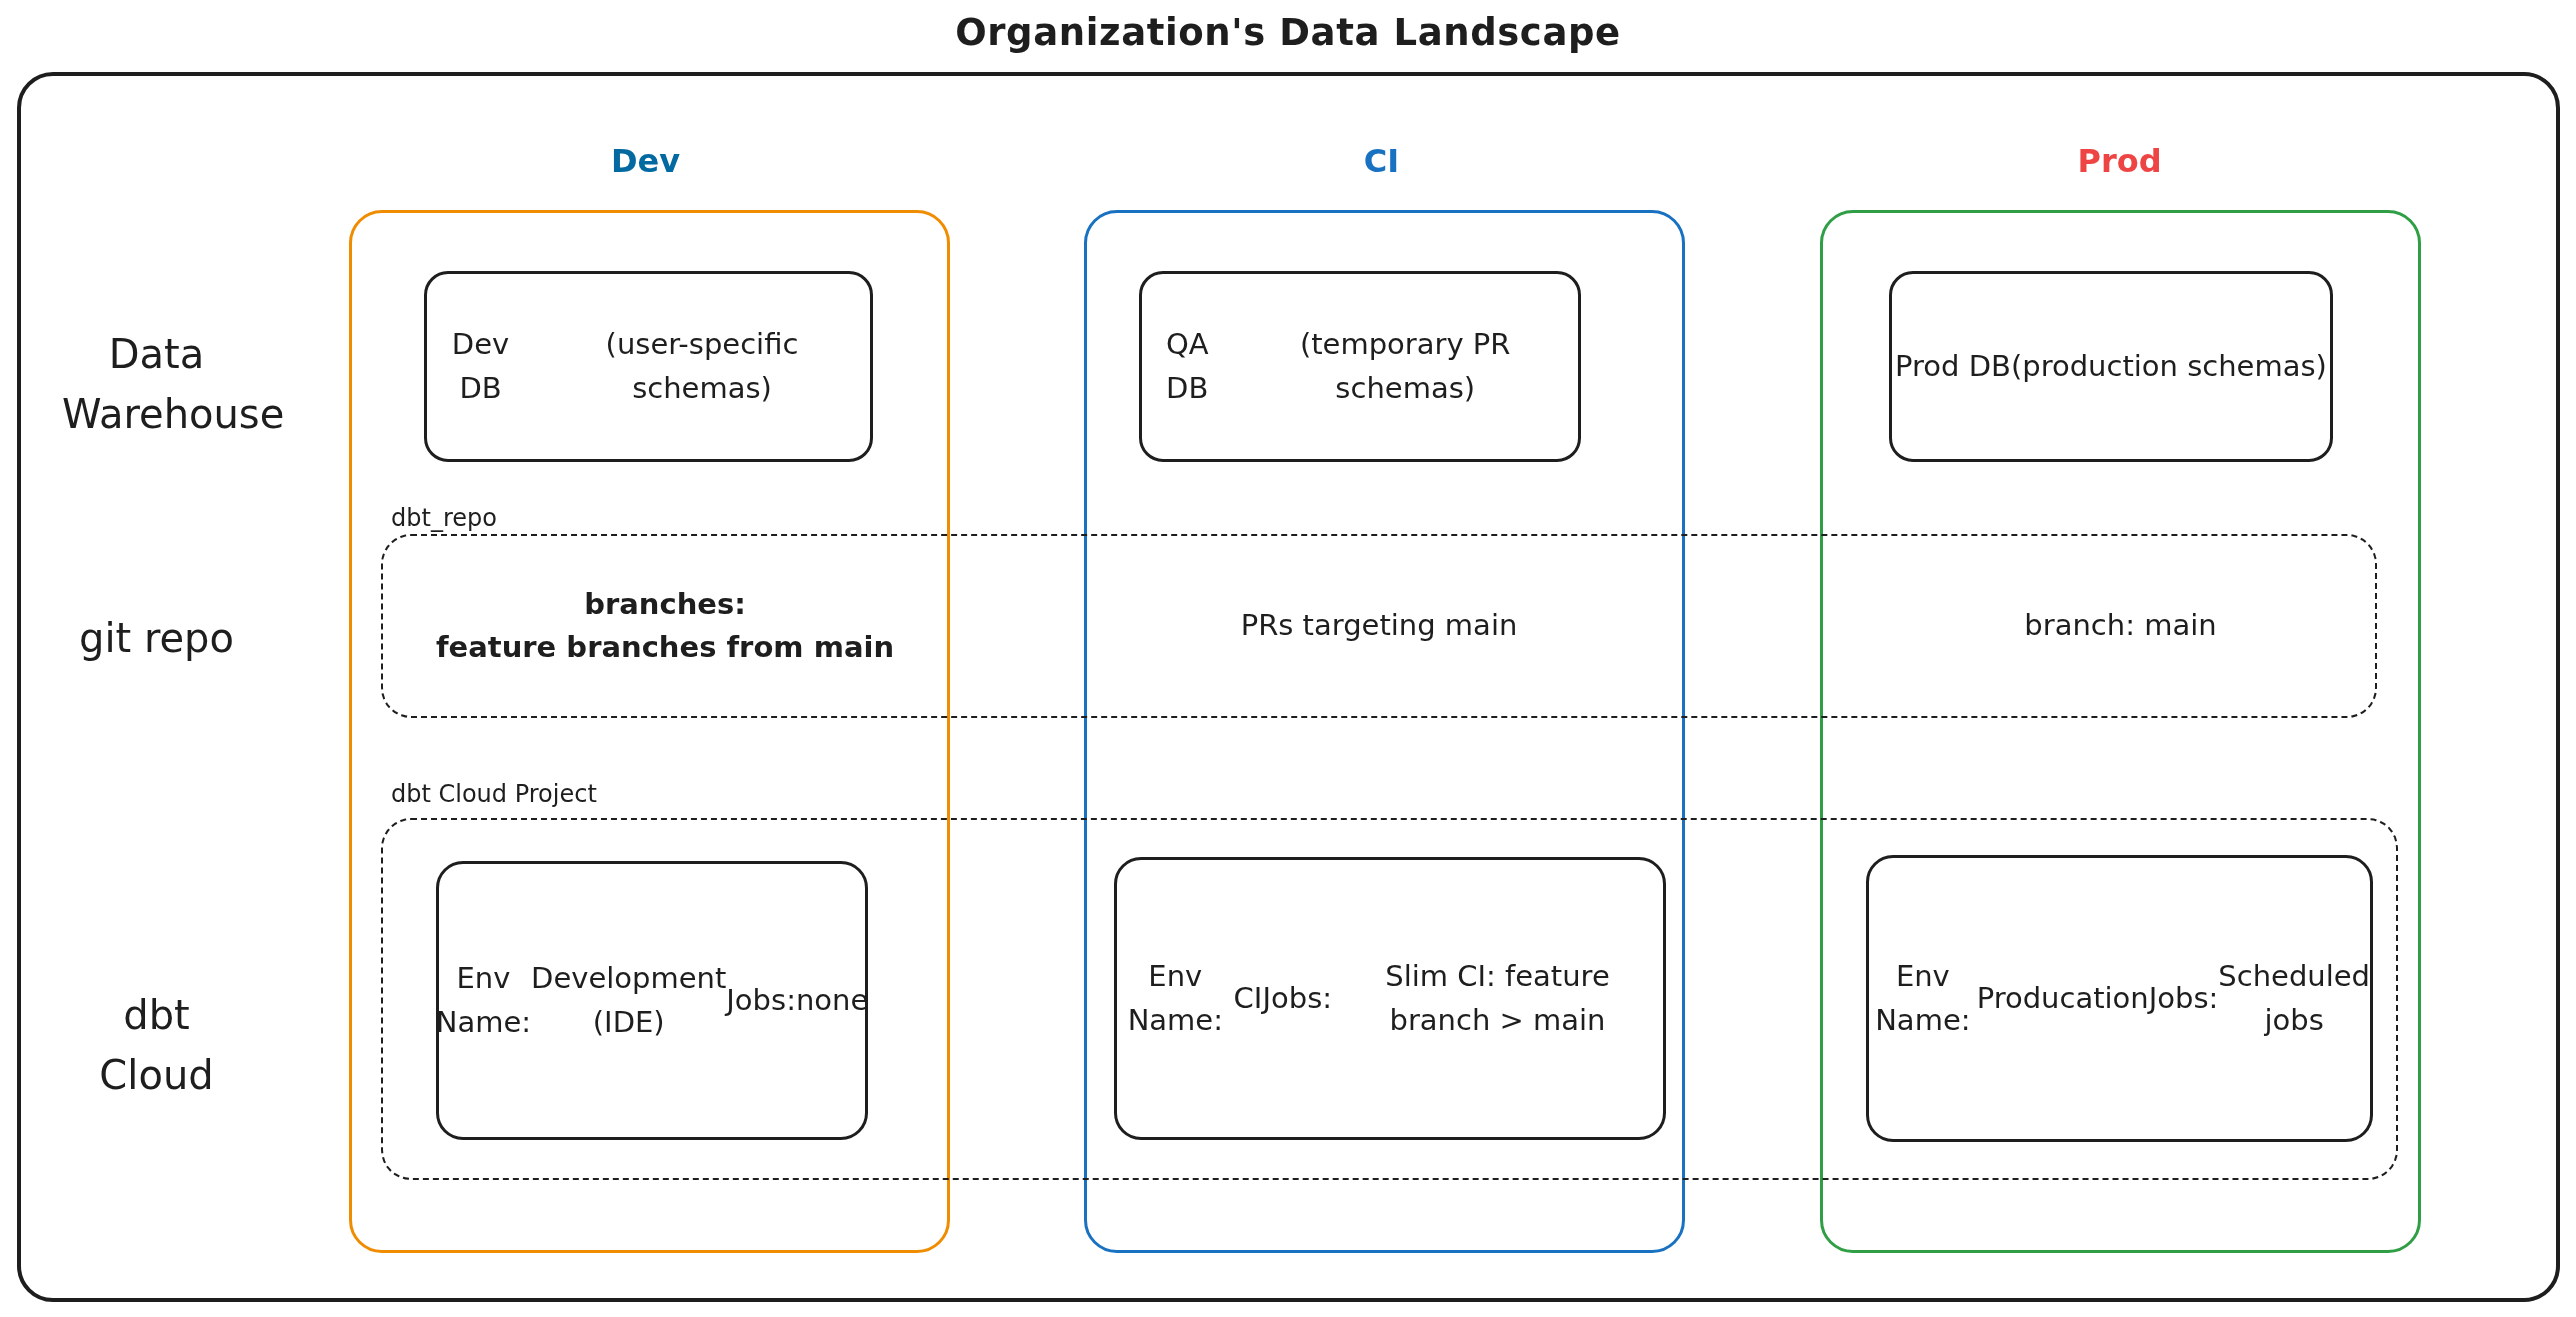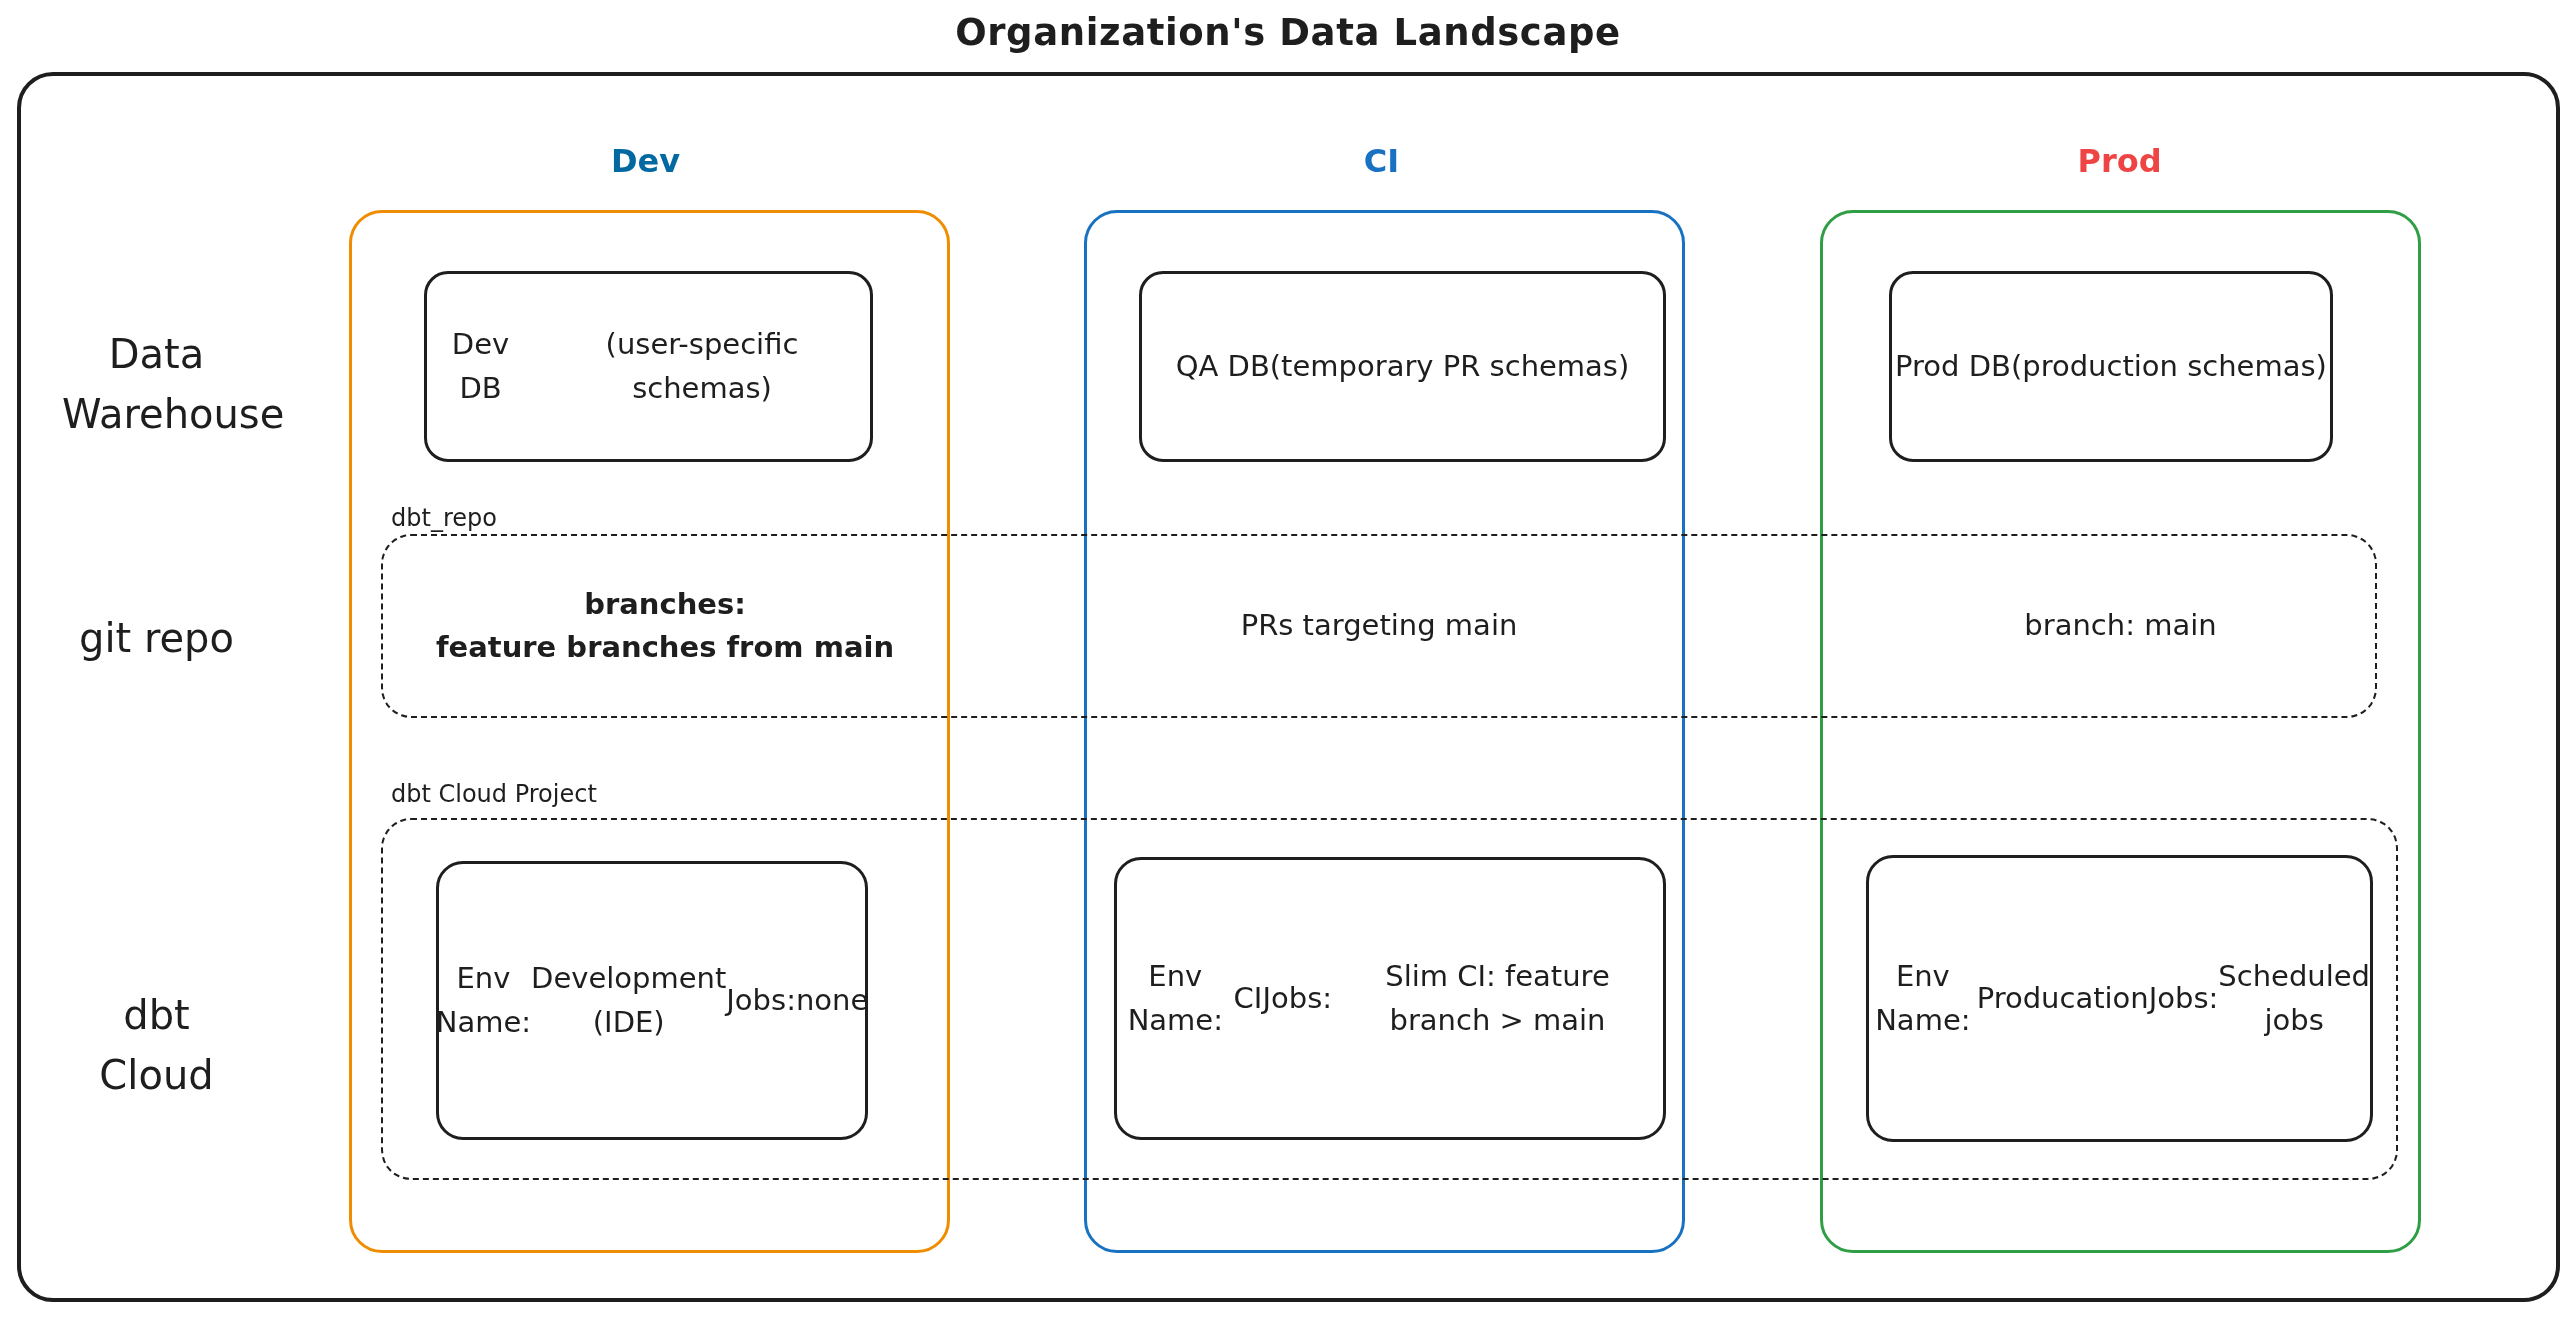--- a/index.html
+++ b/index.html
@@ -56,21 +56,21 @@
   .solid-box {
     border: 3.6px solid #1e1e1e; border-radius: 24px;
     background: #ffffff;
     display: flex; flex-direction: row;
     align-items: center; justify-content: center;
     text-align: center;
     font-size: 29px; line-height: 1.5;
   }
   .db-box { top: 271px; height: 191px; }
   .db-box.dev  { left: 424px;  width: 449px; }
-  .db-box.ci   { left: 1139px; width: 527px; }
+  .db-box.ci   { left: 1139px; width: 442px; }
   .db-box.prod { left: 1889px; width: 444px; }
 
   .dashed-frame {
     border: 2.4px dashed #1e1e1e; border-radius: 30px;
     background: transparent;
   }
   .dashed-frame.repo { left: 381px; top: 534px;  width: 1996px; height: 184px; }
   .dashed-frame.proj { left: 381px; top: 818px; width: 2017px; height: 362px; }
 
   .group-label {

